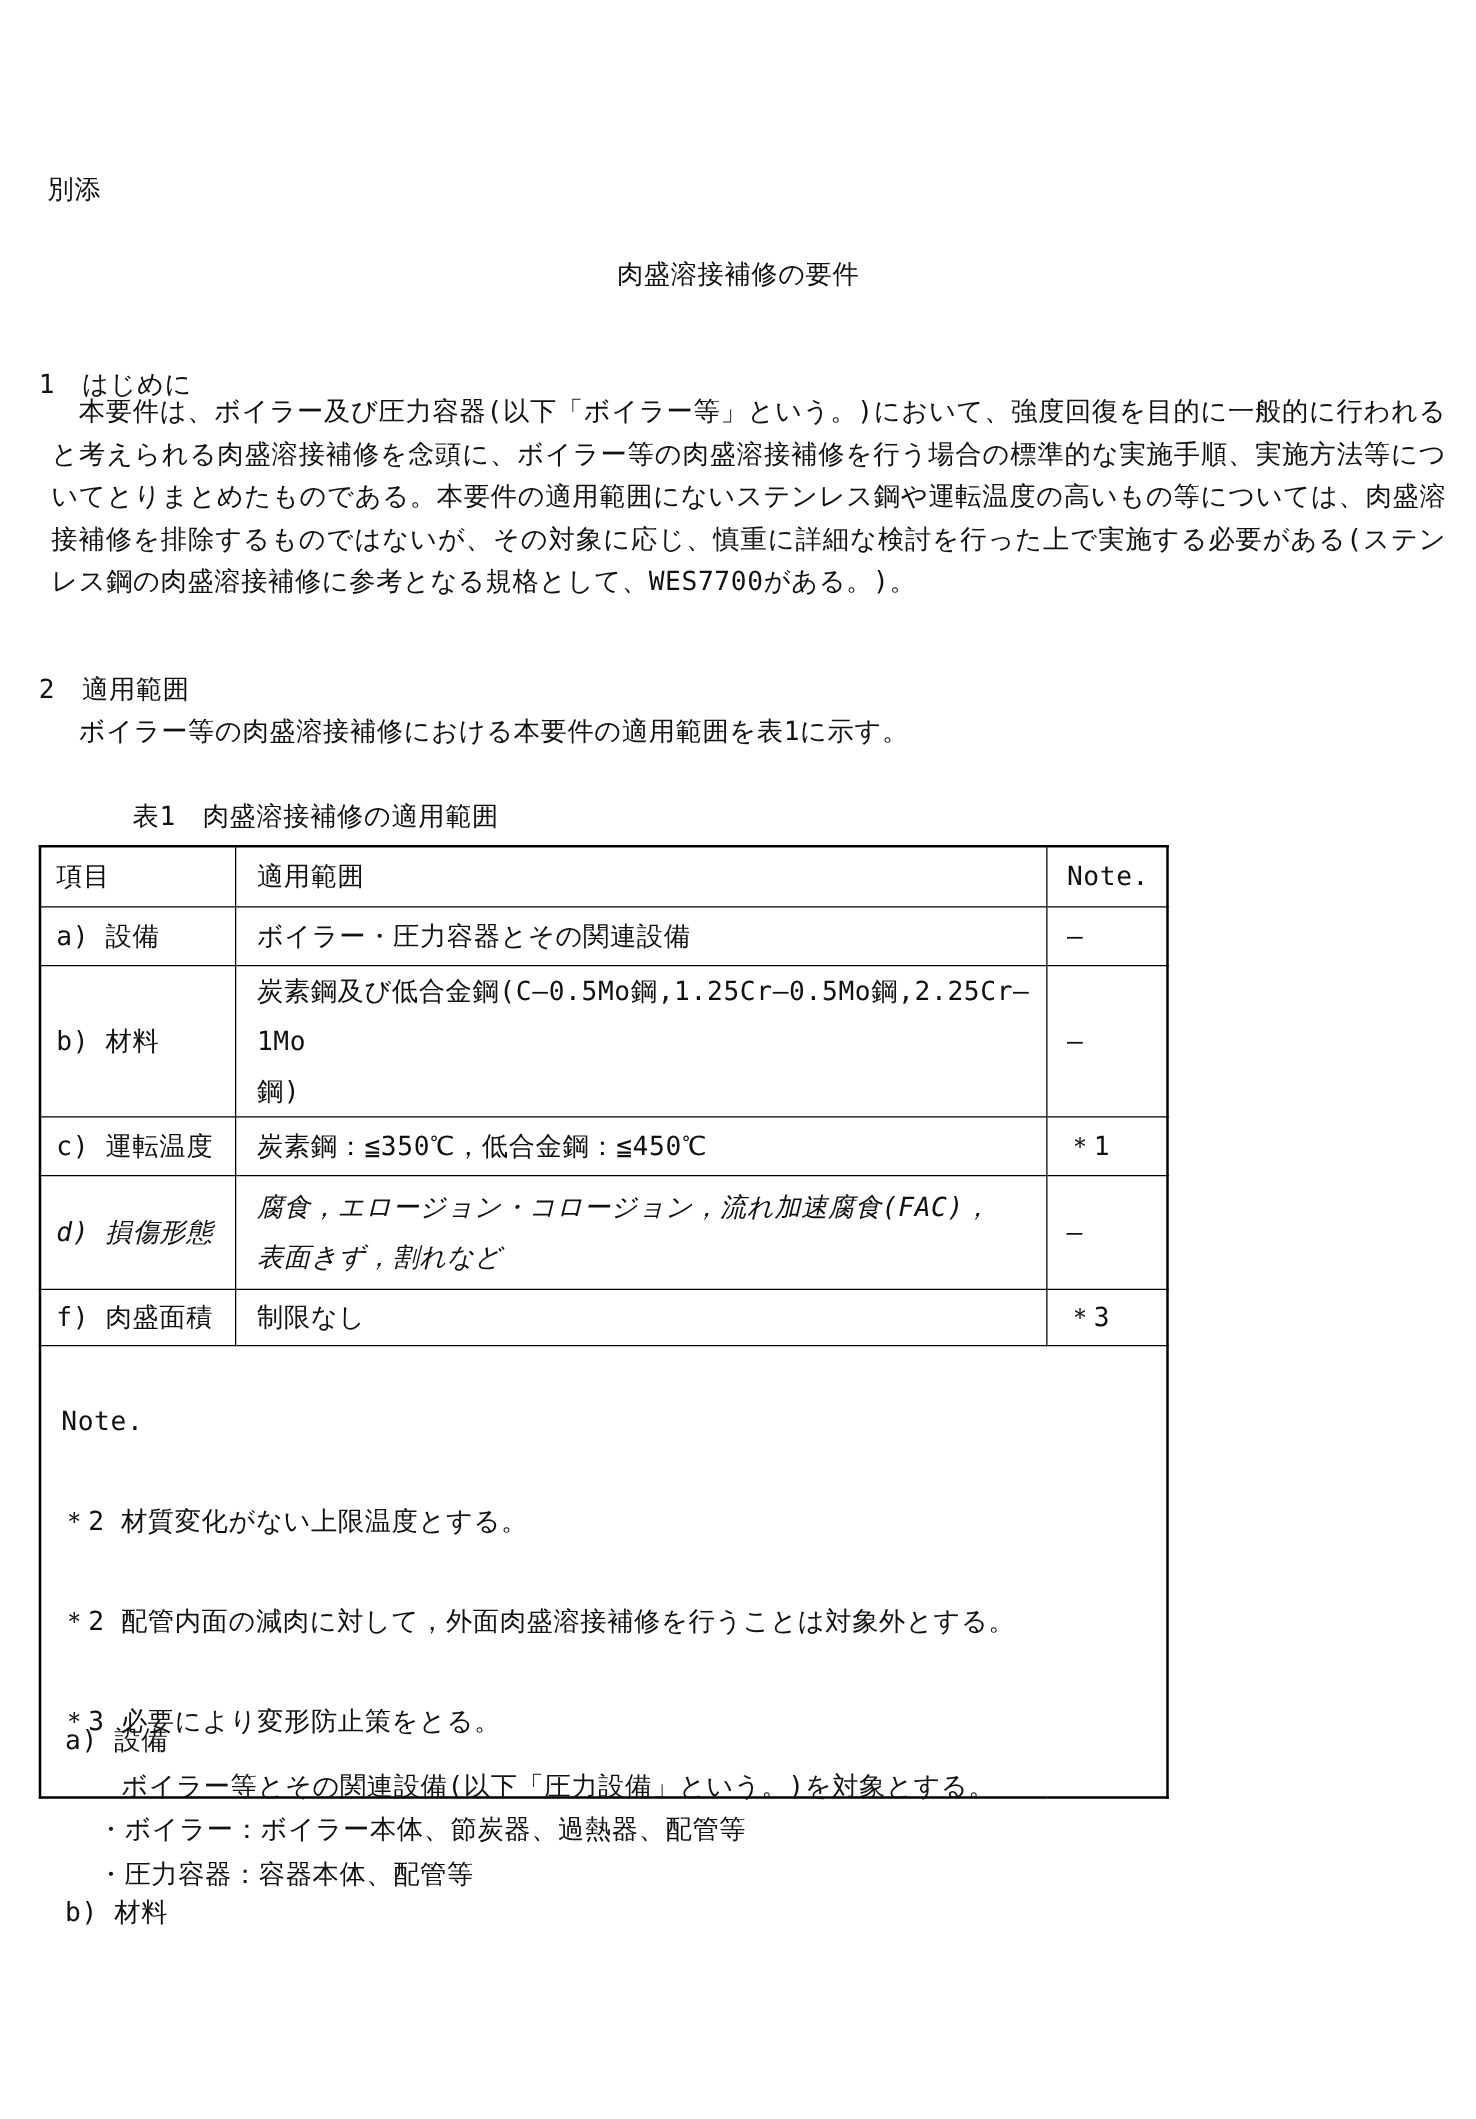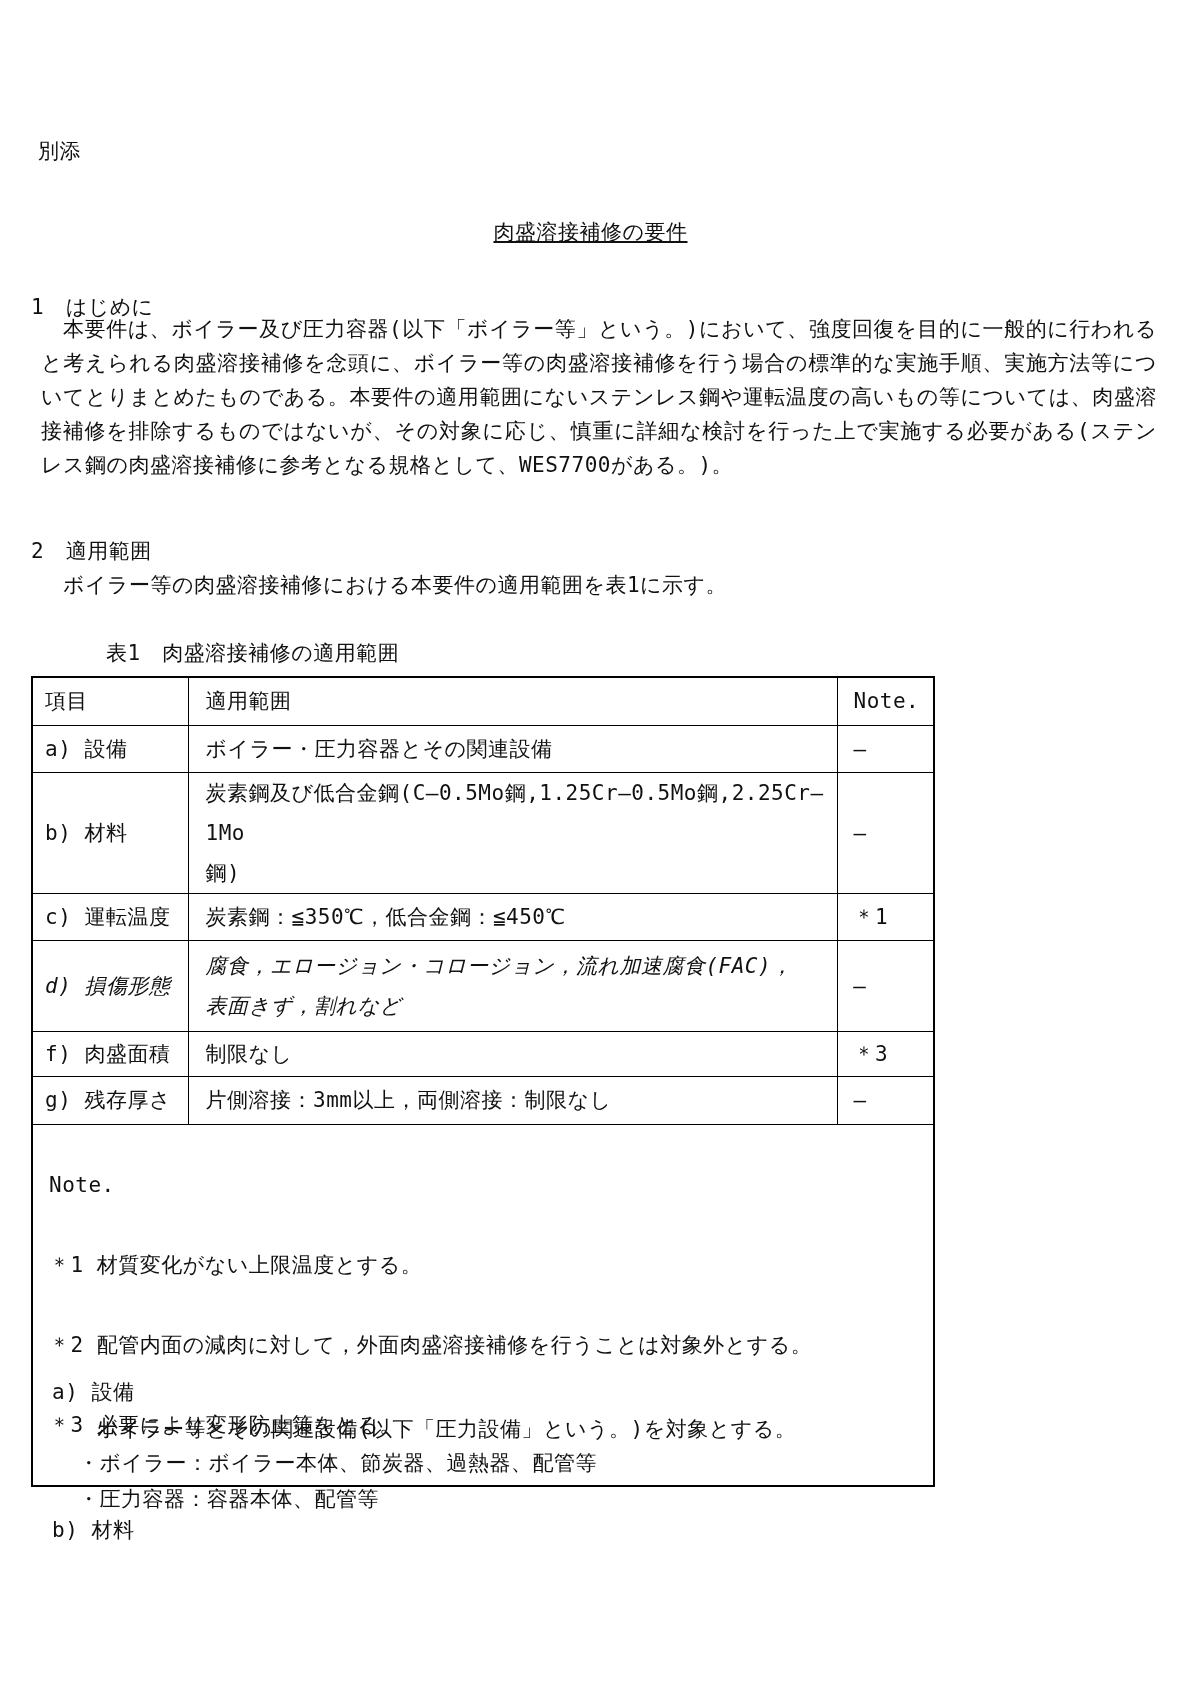--- a/index.html
+++ b/index.html
@@ -48,21 +48,21 @@
     vertical-align:top; line-height:41px; padding:3px 10px 0 13px;
   }
 </style>
 </head>
 <body>
 
 <div class="page">
 
   <div class="t" style="left:38px; top:139px;">別添</div>
 
-  <div class="t title" style="top:220px;text-decoration:underline;">肉盛溶接補修の要件</div>
+  <div class="t title" style="top:207px;">肉盛溶接補修の要件</div>
 
   <div class="t" style="left:31px; top:295px;">1　はじめに</div>
 
   <div class="t para" style="left:41px; top:312px; width:1116px;">本要件は、ボイラー及び圧力容器(以下「ボイラー等」という。)において、強度回復を目的に一般的に行われると考えられる肉盛溶接補修を念頭に、ボイラー等の肉盛溶接補修を行う場合の標準的な実施手順、実施方法等についてとりまとめたものである。本要件の適用範囲にないステンレス鋼や運転温度の高いもの等については、肉盛溶接補修を排除するものではないが、その対象に応じ、慎重に詳細な検討を行った上で実施する必要がある(ステンレス鋼の肉盛溶接補修に参考となる規格として、WES7700がある。)。</div>
 
   <div class="t" style="left:31px; top:539px;">2　適用範囲</div>
 
   <div class="t" style="left:63px; top:573px;">ボイラー等の肉盛溶接補修における本要件の適用範囲を表1に示す。</div>
 
   <div class="t" style="left:106px; top:641px;">表1　肉盛溶接補修の適用範囲</div>
@@ -102,29 +102,24 @@
           <td>d) 損傷形態</td>
           <td>腐食，エロージョン・コロージョン，流れ加速腐食(FAC)，
 表面きず，割れなど</td>
           <td>—</td>
         </tr>
         <tr class="rh-f">
           <td>f) 肉盛面積</td>
           <td>制限なし</td>
           <td>＊3</td>
         </tr>
-        <tr class="rh-g">
-          <td>g) 残存厚さ</td>
-          <td>片側溶接：3mm以上，両側溶接：制限なし</td>
-          <td>—</td>
-        </tr>
         <tr class="rh-note">
           <td class="notes" colspan="3">
             <div>Note.</div>
-            <div>＊1 材質変化がない上限温度とする。</div>
+            <div>＊2 材質変化がない上限温度とする。</div>
             <div>＊2 配管内面の減肉に対して，外面肉盛溶接補修を行うことは対象外とする。</div>
             <div>＊3 必要により変形防止策をとる。</div>
           </td>
         </tr>
       </tbody>
     </table>
   </div>
 
   <div class="t" style="left:52px; top:1380px;">a) 設備</div>
 

